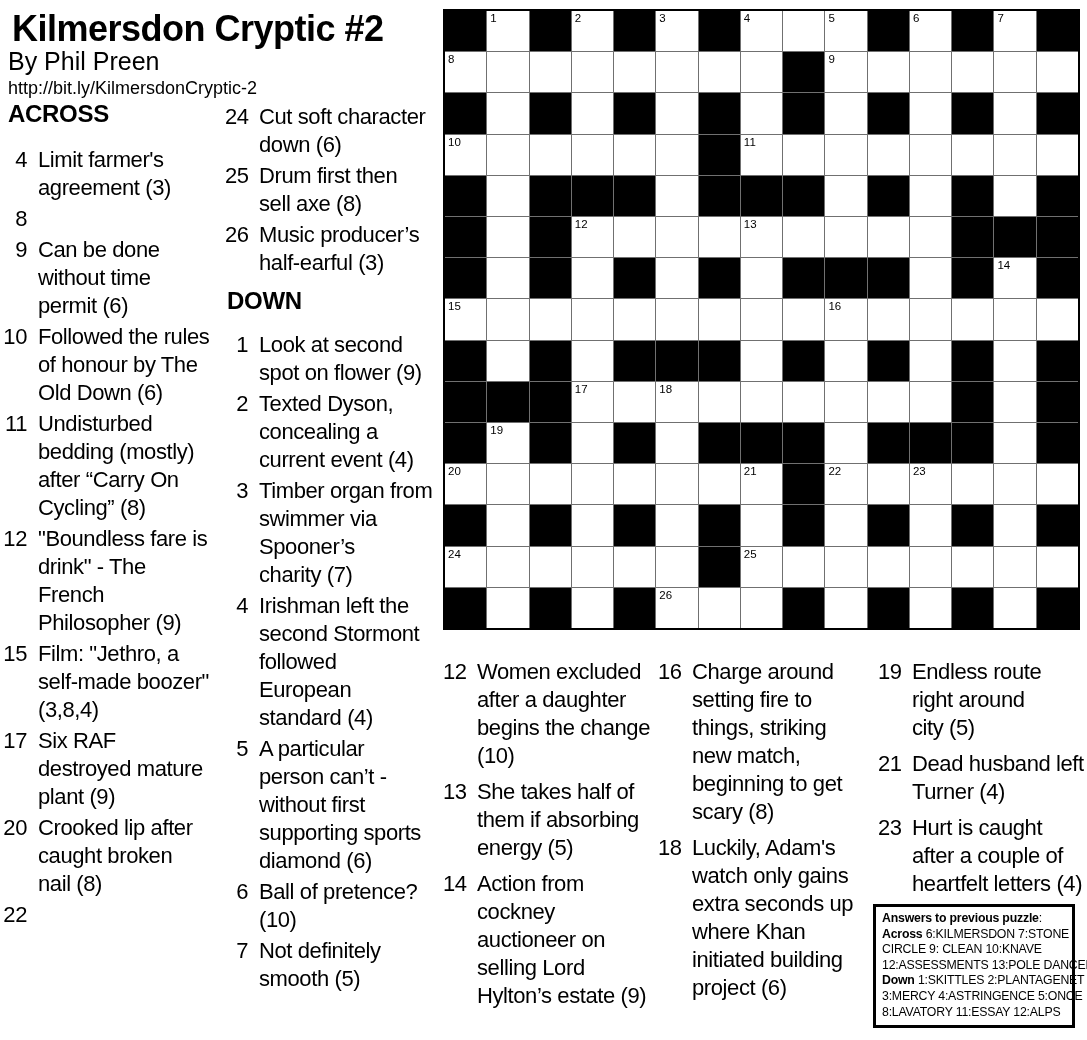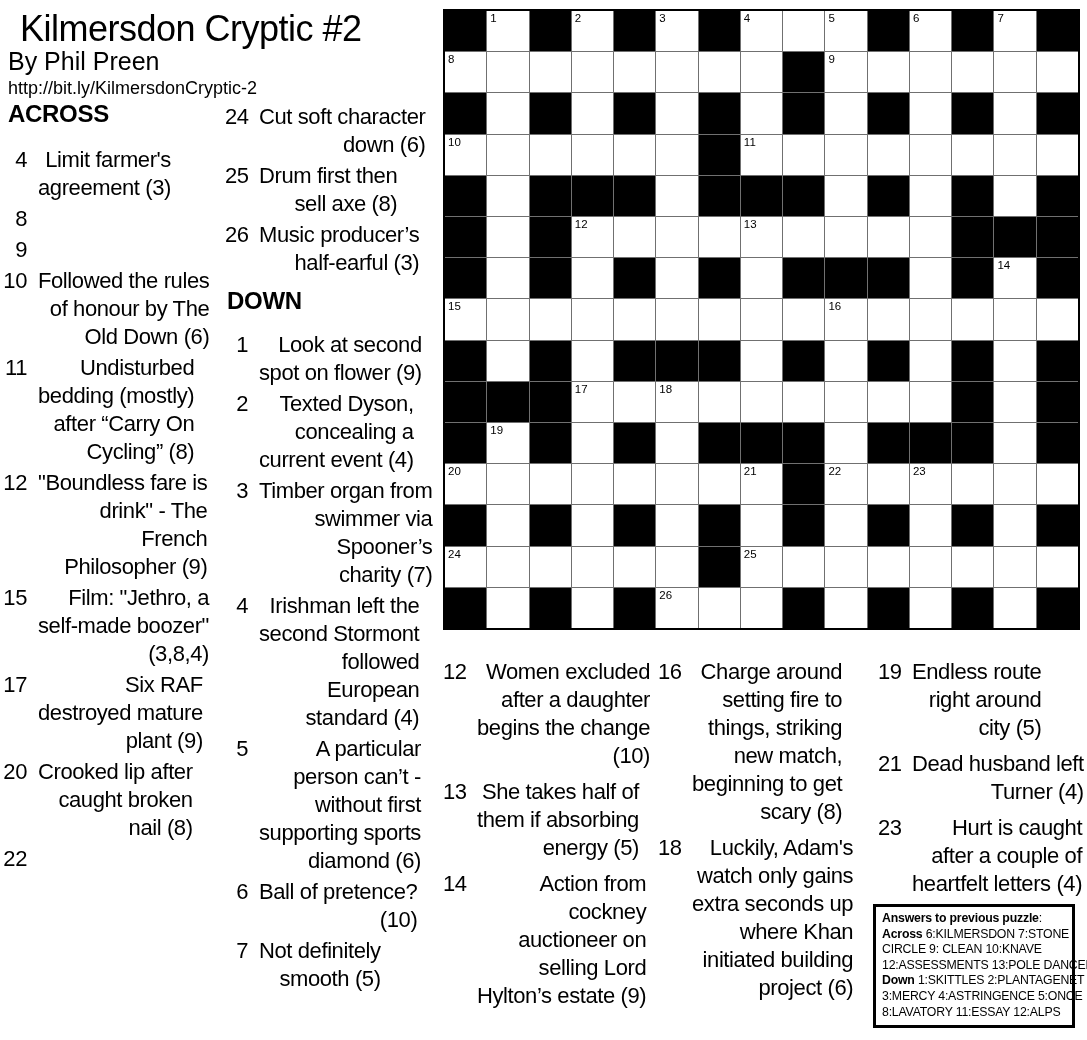--- a/index.html
+++ b/index.html
@@ -1,34 +1,34 @@
 <!DOCTYPE html>
 <html><head>
 <meta charset="utf-8">
 <style>
   html,body{margin:0;padding:0;background:#fff;}
   .page{position:relative;width:1087px;height:1040px;background:#fff;overflow:hidden;
         font-family:"Liberation Sans","DejaVu Sans",sans-serif;color:#000;}
-  .title{position:absolute;left:20px;top:8px;font-size:36px;font-weight:normal;letter-spacing:-0.5px;white-space:pre;}
+  .title{position:absolute;left:12px;top:8px;font-size:36px;font-weight:bold;letter-spacing:-0.5px;white-space:pre;}
   .byline{position:absolute;left:8px;top:47px;font-size:25px;white-space:pre;}
   .url{position:absolute;left:8px;top:78px;font-size:18px;white-space:pre;}
   .heading{font-size:24px;font-weight:bold;letter-spacing:-0.3px;}
   .across-heading{position:absolute;left:8px;top:100px;}
   .down-heading{margin:10px 0 16px 2px;}
   .cluecol{position:absolute;font-size:22px;line-height:28px;letter-spacing:-0.4px;}
   .col1{left:0;top:146px;width:228px;}
   .col2{left:225px;top:103px;width:220px;}
   .bcol1{left:443px;top:658px;width:215px;}
   .bcol2{left:658px;top:658px;width:218px;}
   .bcol3{left:878px;top:658px;width:209px;}
   .clue{display:flex;margin-bottom:3px;}
   .bottom .clue{margin-bottom:8px;}
   .cnum{flex:none;width:27px;text-align:right;margin-right:11px;}
   .narrow-num .cnum{width:23px;}
-  .ctext{white-space:pre;text-align:right;}
+  .ctext{white-space:pre;}
   .grid{position:absolute;left:443px;top:9px;width:637px;height:621px;box-sizing:border-box;
         display:grid;grid-template-columns:repeat(15,1fr);grid-template-rows:repeat(15,1fr);
         gap:1px;border:2px solid #000;}
   .cell{position:relative;}
   .cellnum{position:absolute;top:0;left:3px;font-size:11.5px;line-height:14px;letter-spacing:0;}
   .answers{position:absolute;left:873px;top:904px;width:202px;box-sizing:border-box;
            border:3.5px solid #000;padding:4px 6px 5px 6px;font-size:12.3px;line-height:15.6px;
            letter-spacing:-0.2px;white-space:nowrap;}
   .answers .b{font-weight:bold;}
 </style>
@@ -47,20 +47,23 @@
       <div class="clue">
         <span class="cnum">4</span>
         <span class="ctext">Limit farmer's
 agreement (3)</span>
       </div>
       <div class="clue">
         <span class="cnum">8</span>
       </div>
       <div class="clue">
         <span class="cnum">9</span>
+        <span class="ctext">Can be done
+without time
+permit (6)</span>
       </div>
       <div class="clue">
         <span class="cnum">10</span>
         <span class="ctext">Followed the rules
 of honour by The
 Old Down (6)</span>
       </div>
       <div class="clue">
         <span class="cnum">11</span>
         <span class="ctext">Undisturbed

